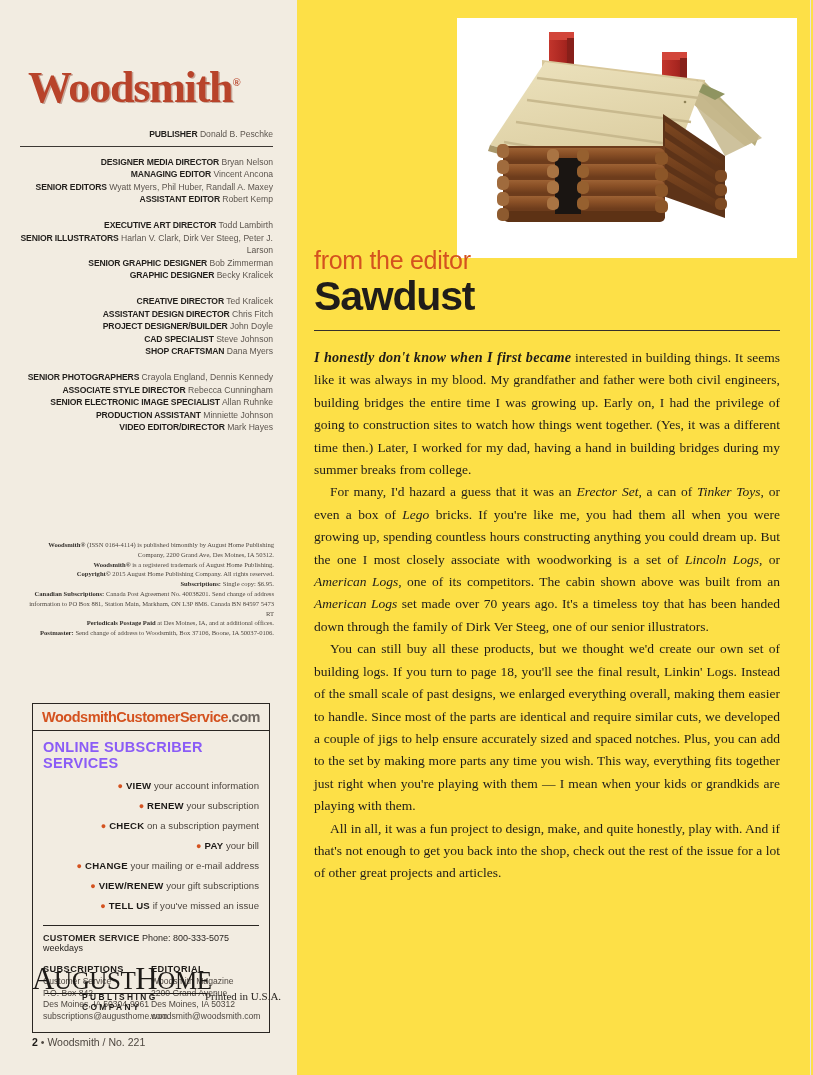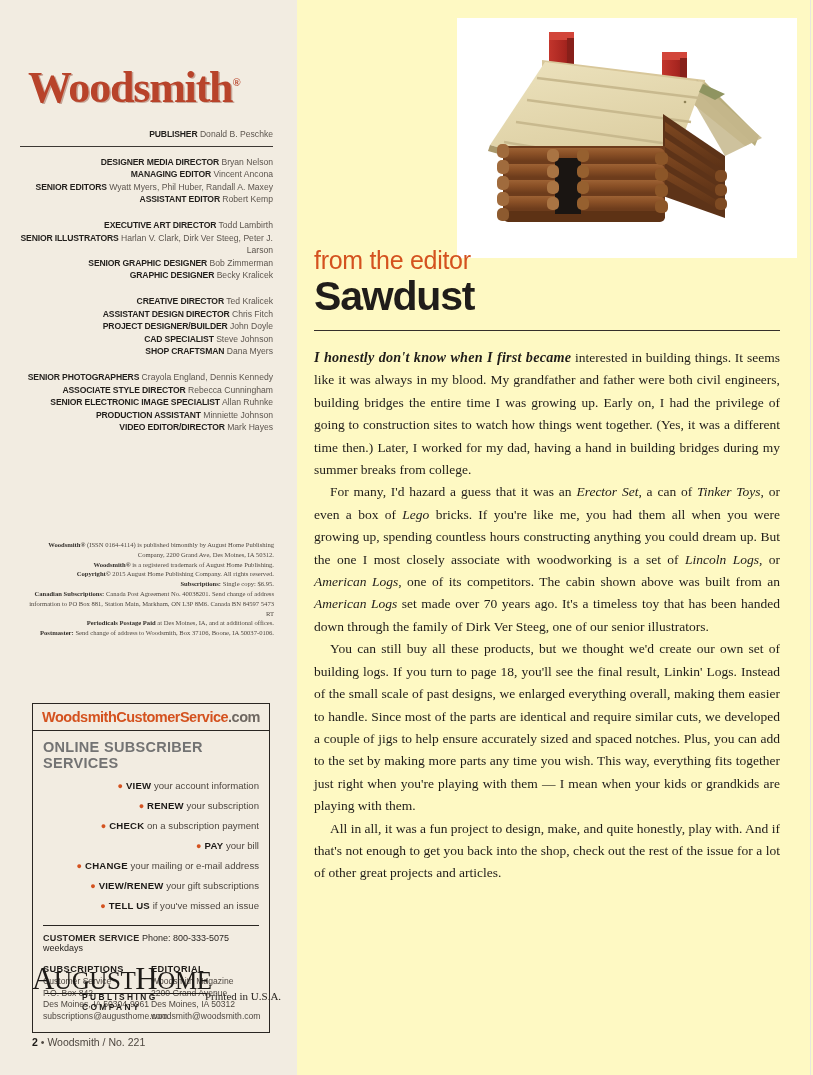--- a/index.html
+++ b/index.html
@@ -112,21 +112,21 @@
     font-size: 14.5px;
     letter-spacing: -0.5px;
   }
   .cs-url .u-orange { color: #d4521f; }
   .cs-url .u-gray { color: #6f6862; }
   .cs-body { padding: 8px 10px 10px 10px; }
   .cs-heading {
     font-size: 14.5px;
     font-weight: bold;
     letter-spacing: 0.3px;
-    color: #737373;
+    color: #8b5cf6;
     margin-bottom: 5px;
   }
   .cs-item {
     font-size: 9.6px;
     line-height: 19px;
     color: #4e4740;
     white-space: nowrap;
     text-align: right;
   }
   .cs-bullet {
@@ -214,21 +214,21 @@
   .footer b { color: #1d1a17; }
   .footer .dot { color: #4e4740; }
 
   
   .content {
     position: absolute;
     left: 297px;
     top: 0;
     width: 516px;
     height: 1075px;
-    background: #fef9c3;
+    background: #fde047;
   }
   .edge-line {
     position: absolute;
     right: 2px;
     top: 0;
     width: 1px;
     height: 1075px;
     background: #e8e5e0;
   }
 

